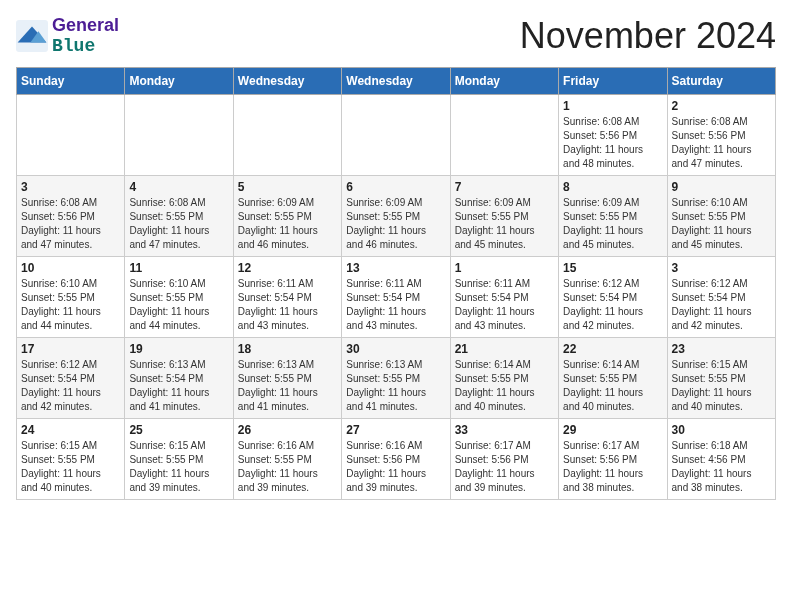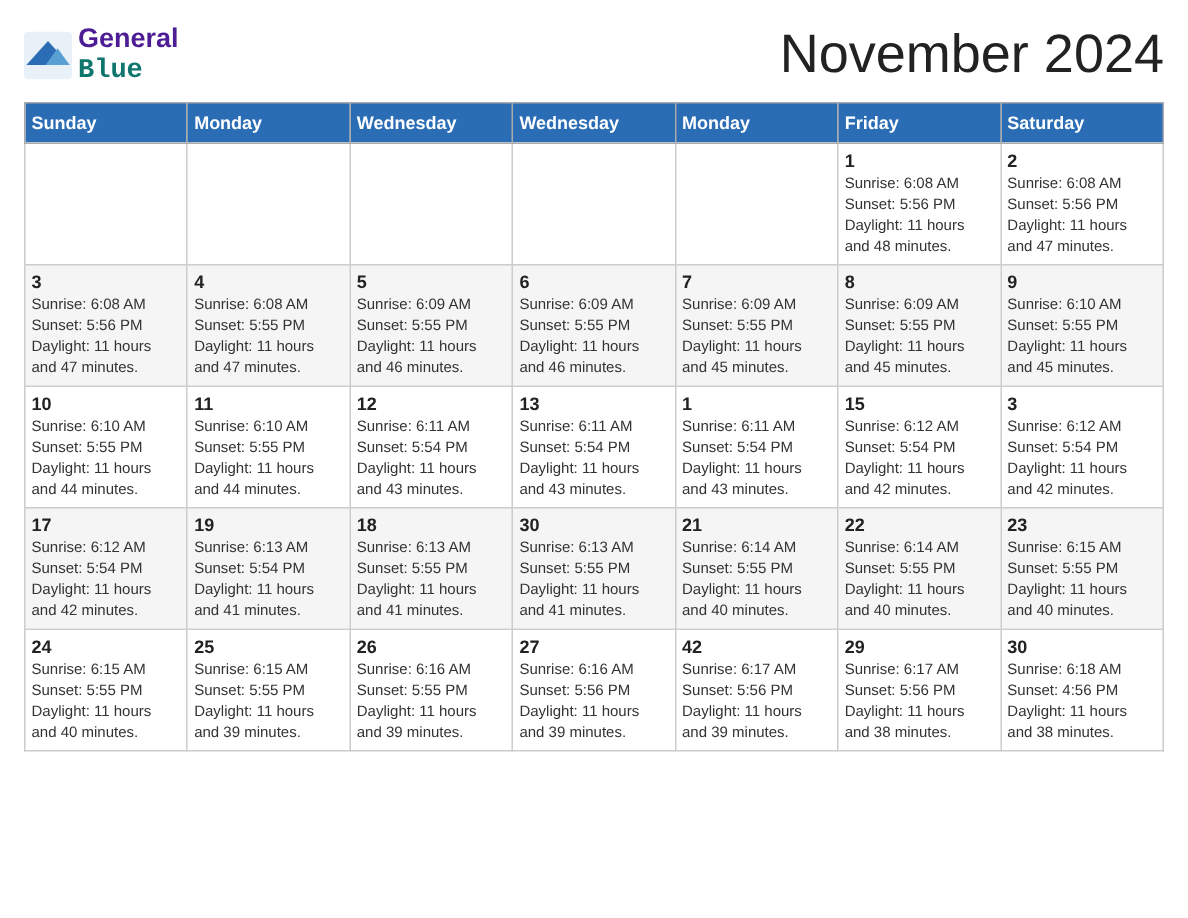--- a/index.html
+++ b/index.html
@@ -320,21 +320,21 @@
 and 39 minutes.</div>
         </td>
         <td>
           <span class="day-num">27</span>
           <div class="day-info" style="white-space: pre-line;">Sunrise: 6:16 AM
 Sunset: 5:56 PM
 Daylight: 11 hours
 and 39 minutes.</div>
         </td>
         <td>
-          <span class="day-num">42</span>
+          <span class="day-num">33</span>
           <div class="day-info" style="white-space: pre-line;">Sunrise: 6:17 AM
 Sunset: 5:56 PM
 Daylight: 11 hours
 and 39 minutes.</div>
         </td>
         <td>
           <span class="day-num">29</span>
           <div class="day-info" style="white-space: pre-line;">Sunrise: 6:17 AM
 Sunset: 5:56 PM
 Daylight: 11 hours

